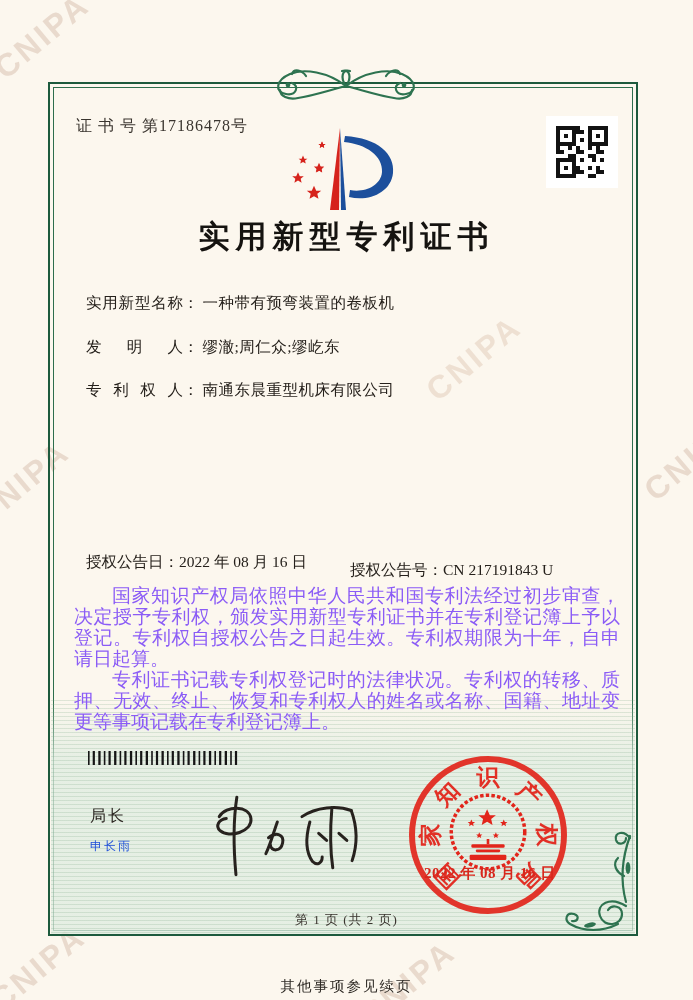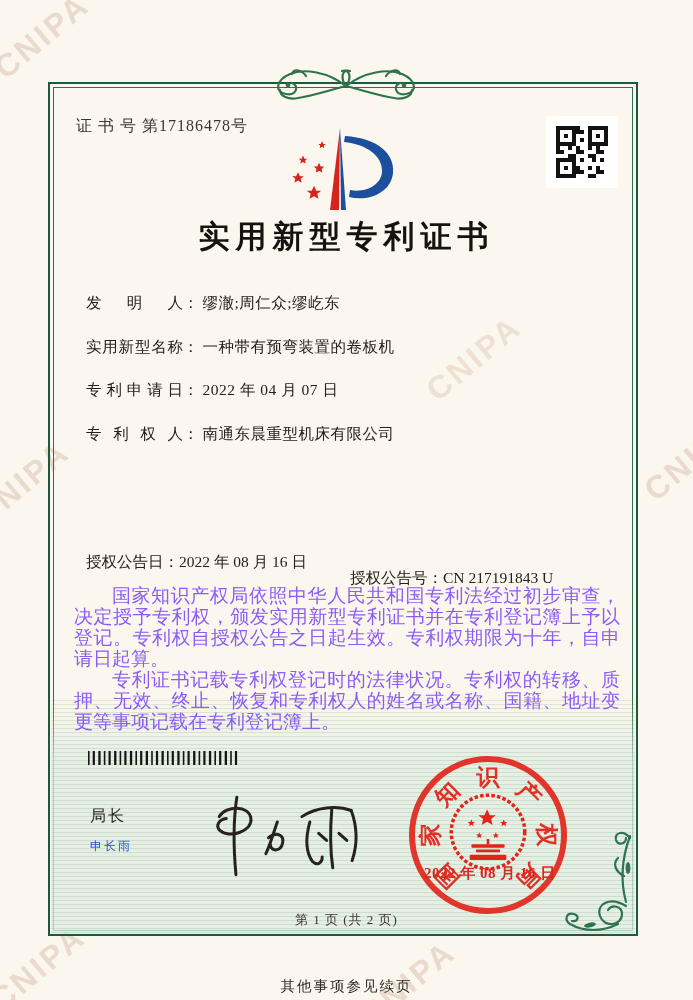--- a/index.html
+++ b/index.html
@@ -52,21 +52,21 @@
   
   .fields{position:absolute;left:86px;top:293px;width:520px;}
   .frow{height:43.5px;font-size:15.5px;white-space:nowrap;color:#25201b;}
   .flabel{
     display:inline-block;width:97px;text-align:justify;text-align-last:justify;
     -moz-text-align-last:justify;
   }
   .fcolon{display:inline-block;margin-right:4px;}
   .fvalue{letter-spacing:0.5px;}
   .grant-row{position:absolute;left:86px;top:552px;width:540px;font-size:15.5px;white-space:nowrap;color:#25201b;}
-  .grant-right{position:absolute;left:264px;top:16px;}
+  .grant-right{position:absolute;left:264px;top:8px;}
   
   .body-text{
     position:absolute;left:74px;top:585px;width:546px;
     font-size:19px;line-height:21px;text-align:justify;color:#8b5cf6;
   }
   .body-text p{margin:0;text-indent:2em;}
   
   .barcode{position:absolute;left:88px;top:751px;width:152px;height:14px;}
   
   .sig-title{position:absolute;left:90px;top:806px;font-size:16px;letter-spacing:2px;color:#2a2520;}
@@ -335,27 +335,24 @@
       <div></div>
       <div></div>
       <div></div>
     </div>
 </div>
 
 <div class="page-title">实用新型专利证书</div>
 
 <div class="fields">
   <div class="frow">
-    <span class="flabel">发明人</span><span class="fcolon">：</span><span class="fvalue">缪澈;周仁众;缪屹东</span>
-  </div>
-  <div class="frow">
     <span class="flabel">实用新型名称</span><span class="fcolon">：</span><span class="fvalue">一种带有预弯装置的卷板机</span>
   </div>
   <div class="frow">
-    <span class="flabel">专利申请日</span><span class="fcolon">：</span><span class="fvalue">2022 年 04 月 07 日</span>
+    <span class="flabel">发明人</span><span class="fcolon">：</span><span class="fvalue">缪澈;周仁众;缪屹东</span>
   </div>
   <div class="frow">
     <span class="flabel">专利权人</span><span class="fcolon">：</span><span class="fvalue">南通东晨重型机床有限公司</span>
   </div>
 </div>
 
 <div class="grant-row">
   <span>授权公告日</span><span>：</span><span>2022 年 08 月 16 日</span>
   <span class="grant-right">
     <span>授权公告号</span><span>：</span><span>CN 217191843 U</span>

